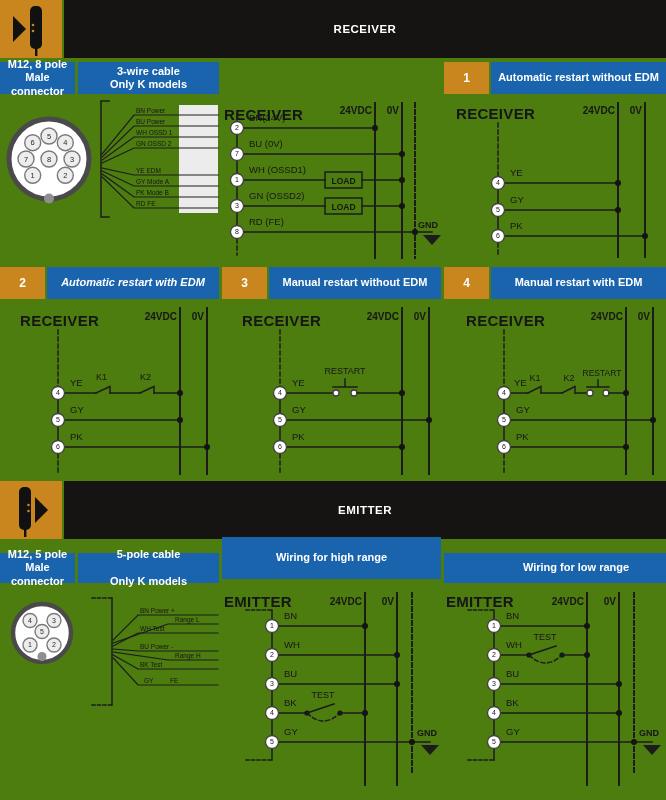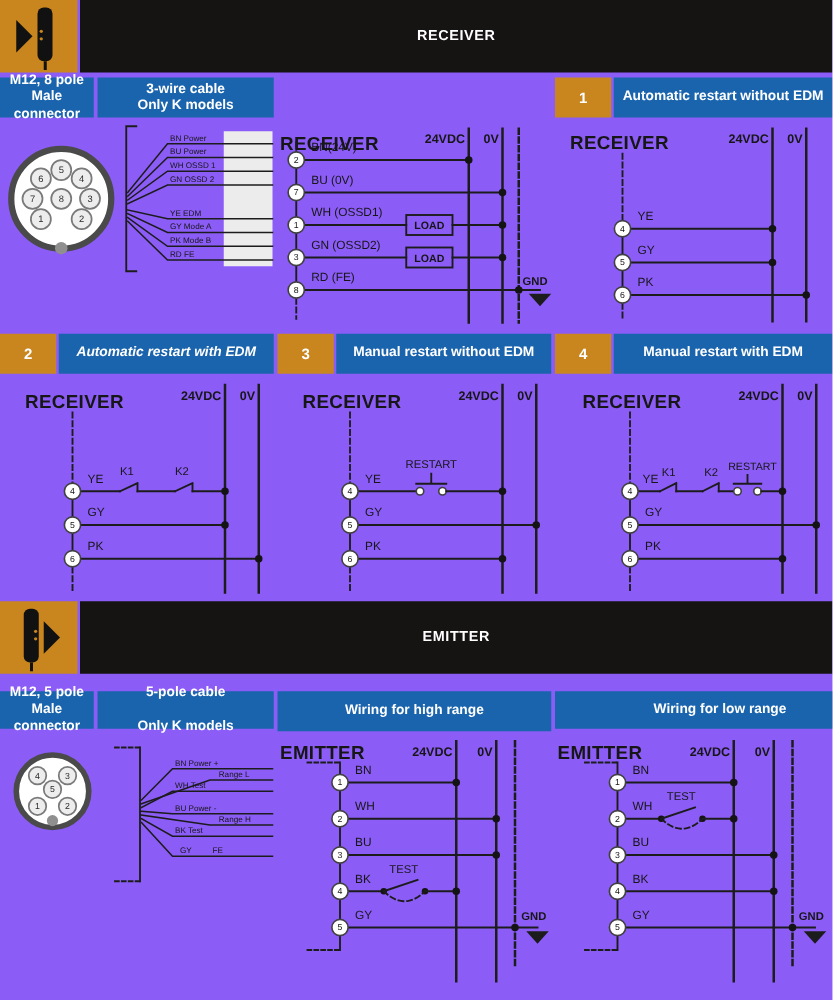--- a/index.html
+++ b/index.html
@@ -1,16 +1,16 @@
 <!DOCTYPE html>
 <html><head>
 <meta charset="utf-8">
 <style>
   html,body{margin:0;padding:0;background:#ffffff;}
-  #page{position:relative;width:666px;height:800px;background:#8b5cf6;overflow:hidden;
+  #page{position:relative;width:666px;height:800px;background:#4d7c0f;overflow:hidden;
         font-family:"Liberation Sans",sans-serif;}
   .abs{position:absolute;}
   .banner-bar{background:#161313;color:#fff;display:flex;align-items:center;justify-content:center;
               font-size:11.5px;font-weight:bold;letter-spacing:.5px;}
   .icon-box{background:#c9851e;}
   .hdr{background:#1a64ad;color:#fff;font-weight:bold;font-size:11px;display:flex;flex-direction:column;
        align-items:center;justify-content:center;text-align:center;line-height:13.5px;}
   .num{background:#c9851e;color:#fff;font-weight:bold;font-size:12px;display:flex;align-items:center;justify-content:center;}
   svg{display:block;}
   .w{fill:none;stroke:#1c1c1c;stroke-width:1.5;stroke-linecap:square;}
@@ -371,21 +371,21 @@
   </div>
 
   <div class="abs hdr" style="left:0;top:553px;width:75px;height:30px;">
     <div>M12, 5 pole</div>
     <div>Male connector</div>
   </div>
   <div class="abs hdr" style="left:78px;top:553px;width:141px;height:30px;gap:14px;">
     <div>5-pole cable</div>
     <div>Only K models</div>
   </div>
-  <div class="abs hdr" style="left:222px;top:553px;width:219px;height:32px;">
+  <div class="abs hdr" style="left:222px;top:537px;width:219px;height:42px;">
     <div>Wiring for high range</div>
   </div>
   <div class="abs hdr" style="left:444px;top:553px;width:264px;height:30px;">
     <div>Wiring for low range</div>
   </div>
 
   <svg class="abs" style="left:10px;top:601px;" width="64" height="64" viewBox="0 0 64 64">
     <circle class="ring" cx="32" cy="32" r="29" stroke-width="4.5"></circle>
     <circle cx="32" cy="55.5" r="4.5" fill="#8f8f8f"></circle>
     <g>

